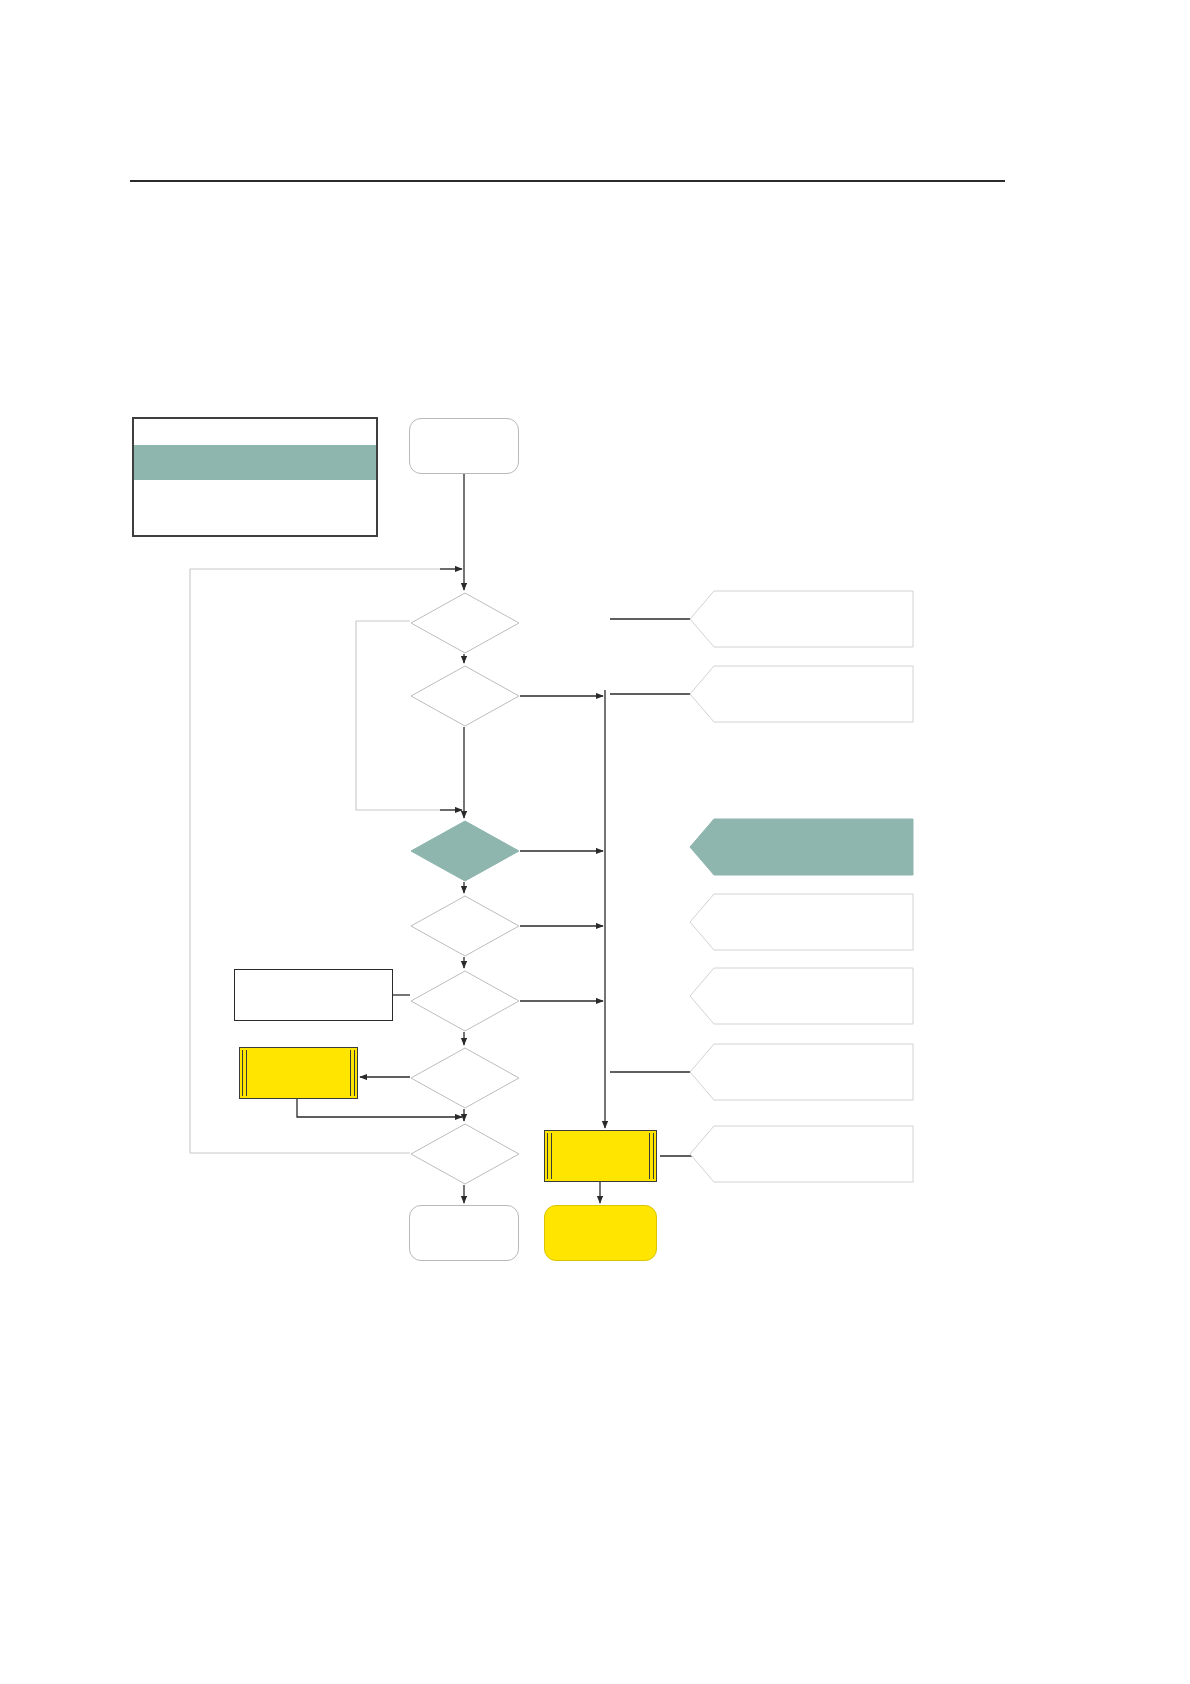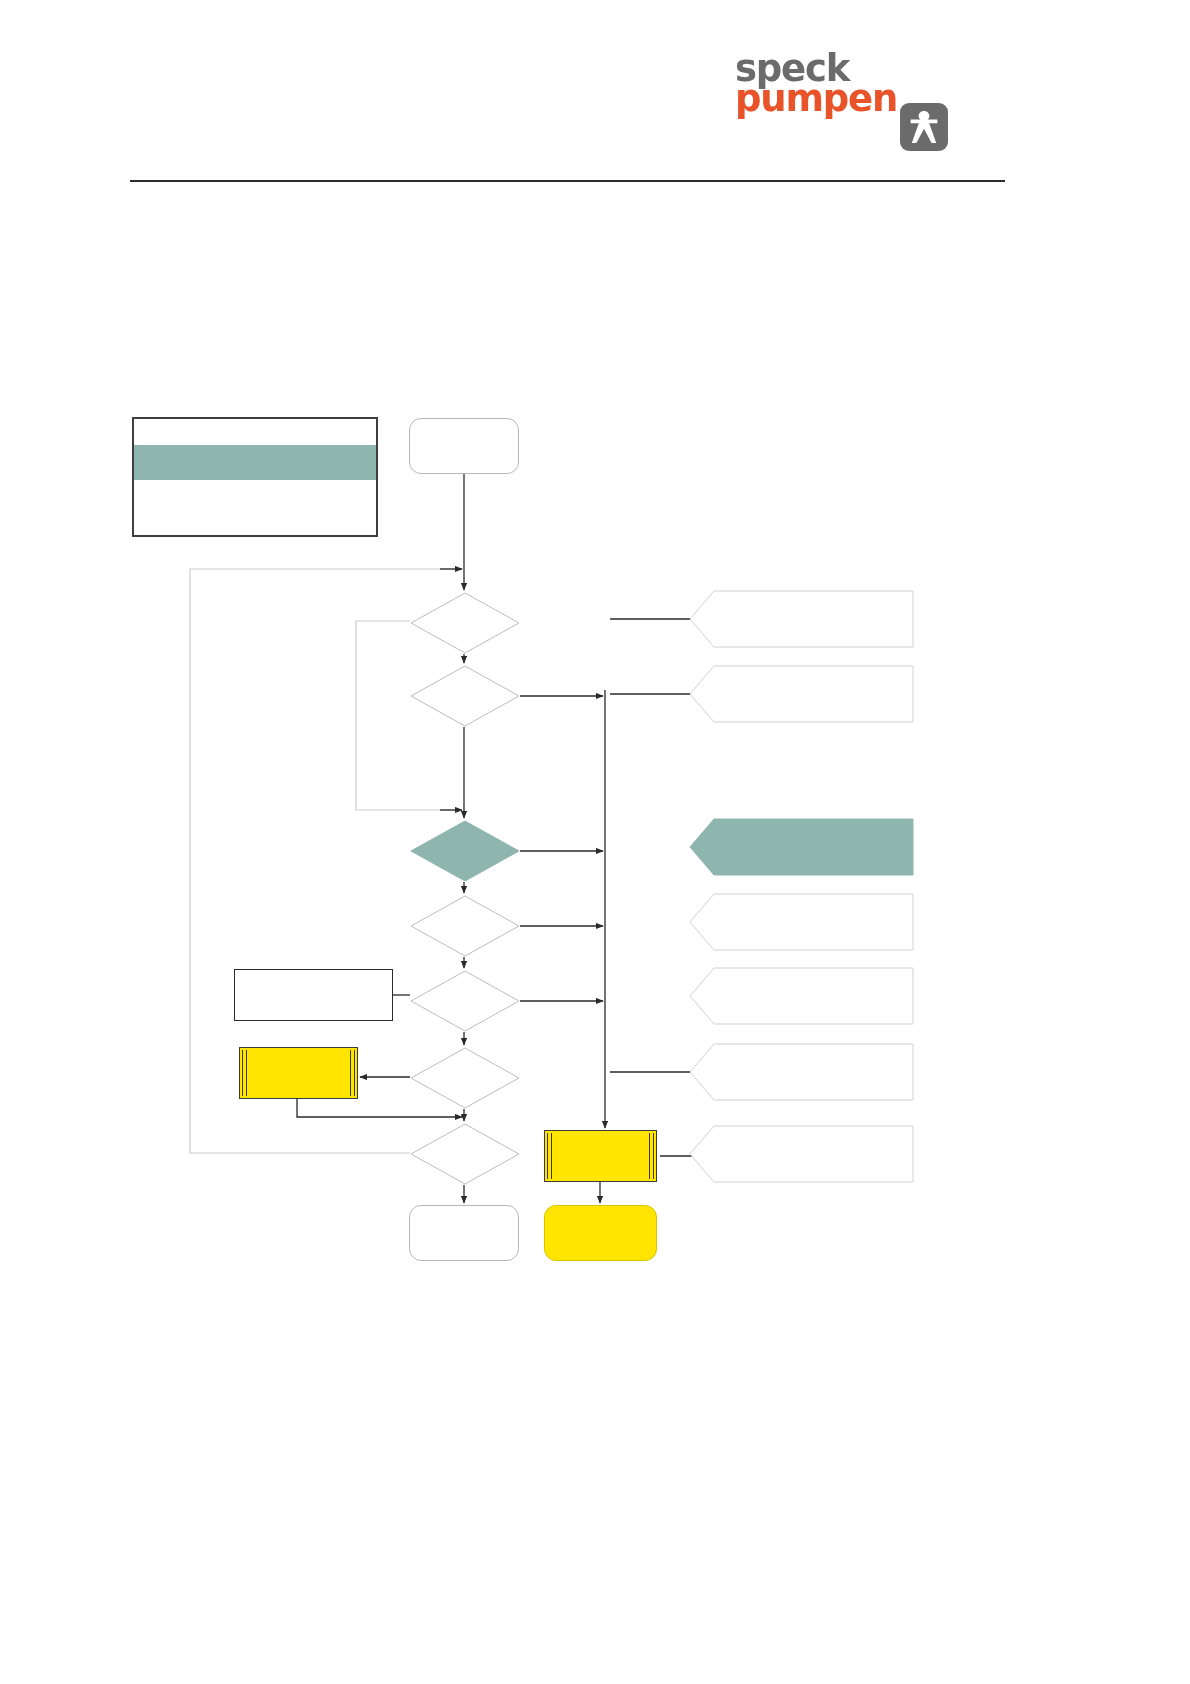--- a/index.html
+++ b/index.html
@@ -196,34 +196,20 @@
     position: relative;
     z-index: 2;
     padding: 0 4px;
   }
 </style>
 </head>
 <body>
 
 <div id="page">
 
-  <div id="logo">
-    <div id="logo-wordmark">
-      <div class="logo-line" id="logo-speck">speck</div>
-      <div class="logo-line" id="logo-pumpen">pumpen</div>
-    </div>
-    <div id="logo-mark">
-      <svg width="48" height="48" viewBox="0 0 48 48" aria-hidden="true">
-        <path d="M24 8 c-3.0 0 -5.4 2.2 -5.4 4.9 c0 1.5 0.8 2.9 2.0 3.7
-                 l-10.0 0 l0 3.6 l8.2 0 l-7.0 19.8 l4.6 0 l7.6 -14.2 l7.6 14.2 l4.6 0
-                 l-7.0 -19.8 l8.2 0 l0 -3.6 l-10.0 0 c1.2 -0.8 2.0 -2.2 2.0 -3.7
-                 c0 -2.7 -2.4 -4.9 -5.4 -4.9 z" fill="#ffffff"></path>
-      </svg>
-    </div>
-  </div>
 
   <div id="header-rule"></div>
 
   <div id="flowchart">
 
     <svg id="flow-svg" viewBox="0 0 1190 1684" preserveAspectRatio="none" aria-hidden="true">
       <defs>
         <marker id="ah" markerWidth="9" markerHeight="9" refX="7.2" refY="3.2" orient="auto" markerUnits="userSpaceOnUse">
           <path d="M0,0 L8,3.2 L0,6.4 z" fill="#2a2a2a"></path>
         </marker>

